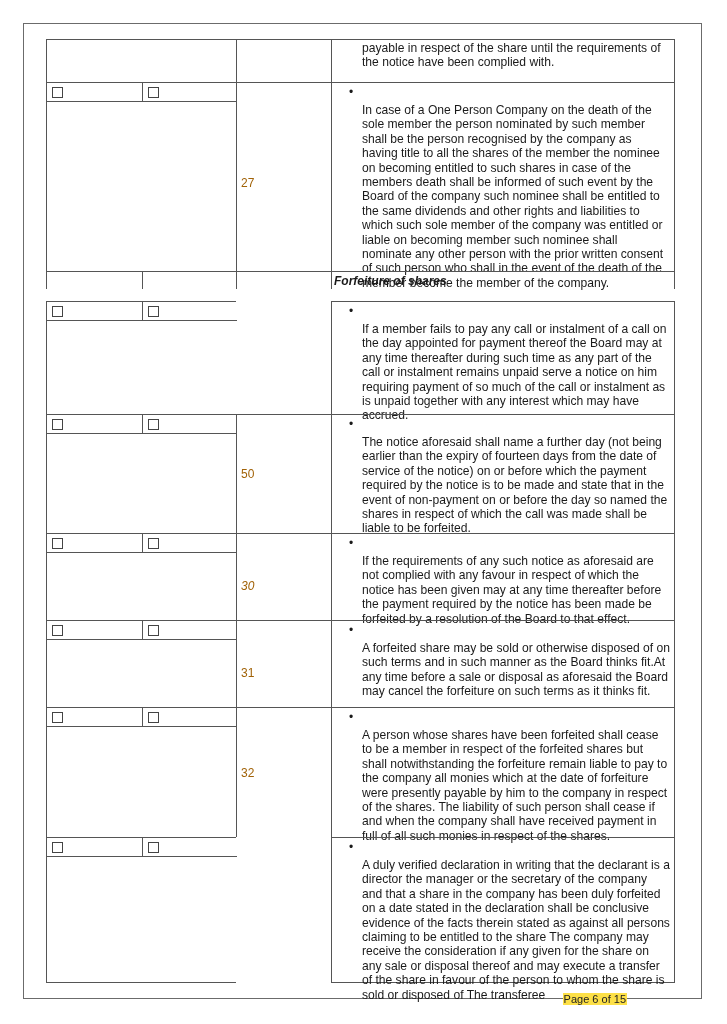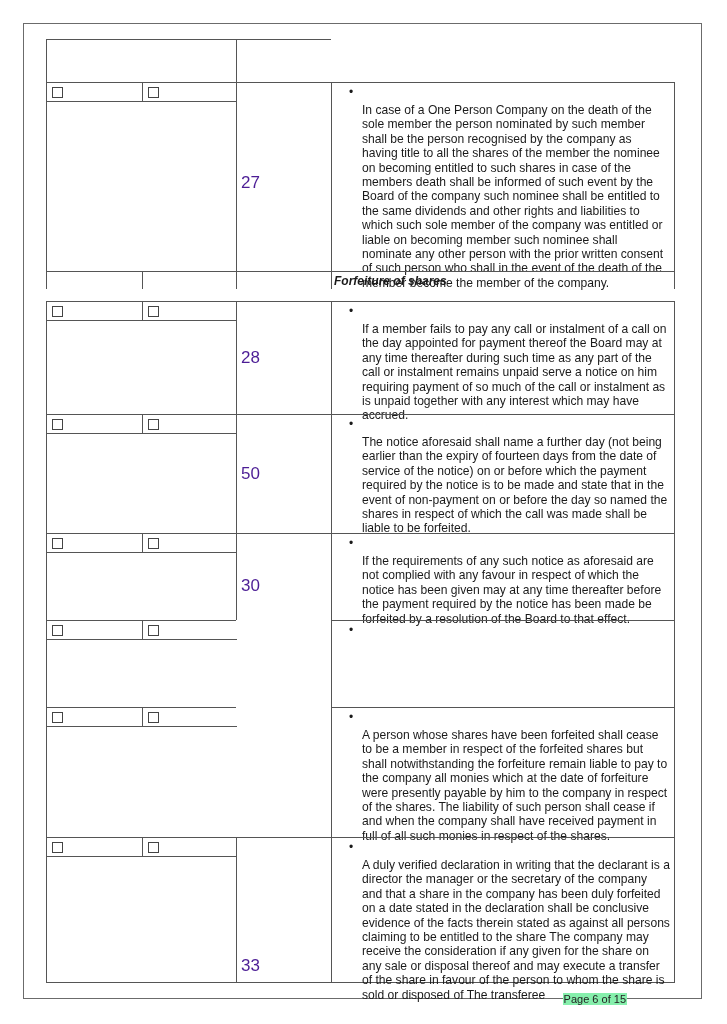--- a/index.html
+++ b/index.html
@@ -17,37 +17,40 @@
     .row.last .cell { border-bottom: 1px solid #555; }
     .cb-strip { position: absolute; left: 0; top: 0; width: 190px; height: 19px;
                 border-bottom: 1px solid #555; box-sizing: border-box; }
     .cb-strip .split { position: absolute; left: 95px; top: 0; bottom: 0; border-left: 1px solid #555; }
     .checkbox { position: absolute; top: 4px; width: 11px; height: 11px; border: 1px solid #444;
                 box-sizing: border-box; background: #fff; cursor: pointer; }
     .checkbox.a { left: 5px; }
     .checkbox.b { left: 101px; }
     .heading-split { position: absolute; left: 95px; top: 0; bottom: 0; border-left: 1px solid #555; }
     .num { position: absolute; left: 4px; top: 50%; transform: translateY(-50%);
-           font-size: 17px; color: #4c1d95; }
+           font-size: 12px; color: #a16207; }
     .text { position: absolute; left: 30px; right: 4px; top: 20px; font-size: 12.1px; line-height: 14.4px; }
     .bullet { position: absolute; left: 17px; top: 2px; font-size: 12px; line-height: 14.4px; }
     .heading-text { position: absolute; left: 2px; top: 2px; font-size: 12px; font-weight: bold; font-style: italic; }
     .footer { position: absolute; right: 100px; top: 993px; font-size: 11px; color: #222;
-              background: #86efac; padding: 0 1px; }
+              background: #fde047; padding: 0 1px; }
   </style>
 </head>
 <body>
 
 <div class="page-frame"></div>
 
 <div class="table">
 
   <div class="row" style="top:0; height:43px;">
     <div class="cell c-left"></div>
     <div class="cell c-num"></div>
+    <div class="cell c-text">
+      <div class="text" style="top:1px;">payable in respect of the share until the requirements of the notice have been complied with.</div>
+    </div>
   </div>
 
   <div class="row" style="top:43px; height:201px;">
     <div class="cell c-left">
       <div class="cb-strip">
         <div class="split"></div>
         <div class="checkbox a"></div>
         <div class="checkbox b"></div>
       </div>
     </div>
@@ -71,23 +74,20 @@
   </div>
 
   <div class="row" style="top:262px; height:113px;">
     <div class="cell c-left">
       <div class="cb-strip">
         <div class="split"></div>
         <div class="checkbox a"></div>
         <div class="checkbox b"></div>
       </div>
     </div>
-    <div class="cell c-num">
-      <span class="num">28</span>
-    </div>
     <div class="cell c-text">
       <span class="bullet">•</span>
       <div class="text">If a member fails to pay any call or instalment of a call on the day appointed for payment thereof the Board may at any time thereafter during such time as any part of the call or instalment remains unpaid serve a notice on him requiring payment of so much of the call or instalment as is unpaid together with any interest which may have accrued.</div>
     </div>
   </div>
 
   <div class="row" style="top:375px; height:119px;">
     <div class="cell c-left">
       <div class="cb-strip">
         <div class="split"></div>
@@ -106,66 +106,70 @@
 
   <div class="row" style="top:494px; height:87px;">
     <div class="cell c-left">
       <div class="cb-strip">
         <div class="split"></div>
         <div class="checkbox a"></div>
         <div class="checkbox b"></div>
       </div>
     </div>
     <div class="cell c-num">
-      <span class="num" style="top:60%;">30</span>
+      <span class="num" style="top:60%;font-style:italic;">30</span>
     </div>
     <div class="cell c-text">
       <span class="bullet">•</span>
       <div class="text">If the requirements of any such notice as aforesaid are not complied with any favour in respect of which the notice has been given may at any time thereafter before the payment required by the notice has been made be forfeited by a resolution of the Board to that effect.</div>
     </div>
   </div>
 
   <div class="row" style="top:581px; height:87px;">
     <div class="cell c-left">
       <div class="cb-strip">
         <div class="split"></div>
         <div class="checkbox a"></div>
         <div class="checkbox b"></div>
       </div>
     </div>
+    <div class="cell c-num">
+      <span class="num" style="top:60%;">31</span>
+    </div>
     <div class="cell c-text">
       <span class="bullet">•</span>
+      <div class="text">A forfeited share may be sold or otherwise disposed of on such terms and in such manner as the Board thinks fit.At any time before a sale or disposal as aforesaid the Board may cancel the forfeiture on such terms as it thinks fit.</div>
     </div>
   </div>
 
   <div class="row" style="top:668px; height:130px;">
     <div class="cell c-left">
       <div class="cb-strip">
         <div class="split"></div>
         <div class="checkbox a"></div>
         <div class="checkbox b"></div>
       </div>
+    </div>
+    <div class="cell c-num">
+      <span class="num">32</span>
     </div>
     <div class="cell c-text">
       <span class="bullet">•</span>
       <div class="text">A person whose shares have been forfeited shall cease to be a member in respect of the forfeited shares but shall notwithstanding the forfeiture remain liable to pay to the company all monies which at the date of forfeiture were presently payable by him to the company in respect of the shares. The liability of such person shall cease if and when the company shall have received payment in full of all such monies in respect of the shares.</div>
     </div>
   </div>
 
   <div class="row last" style="top:798px; height:146px;">
     <div class="cell c-left">
       <div class="cb-strip">
         <div class="split"></div>
         <div class="checkbox a"></div>
         <div class="checkbox b"></div>
       </div>
     </div>
-    <div class="cell c-num">
-      <span class="num" style="top:auto; bottom:6px; transform:none;">33</span>
-    </div>
     <div class="cell c-text">
       <span class="bullet">•</span>
       <div class="text">A duly verified declaration in writing that the declarant is a director the manager or the secretary of the company and that a share in the company has been duly forfeited on a date stated in the declaration shall be conclusive evidence of the facts therein stated as against all persons claiming to be entitled to the share The company may receive the consideration if any given for the share on any sale or disposal thereof and may execute a transfer of the share in favour of the person to whom the share is sold or disposed of The transferee</div>
     </div>
   </div>
 
 </div>
 
 <div class="footer">Page 6 of 15</div>
 

